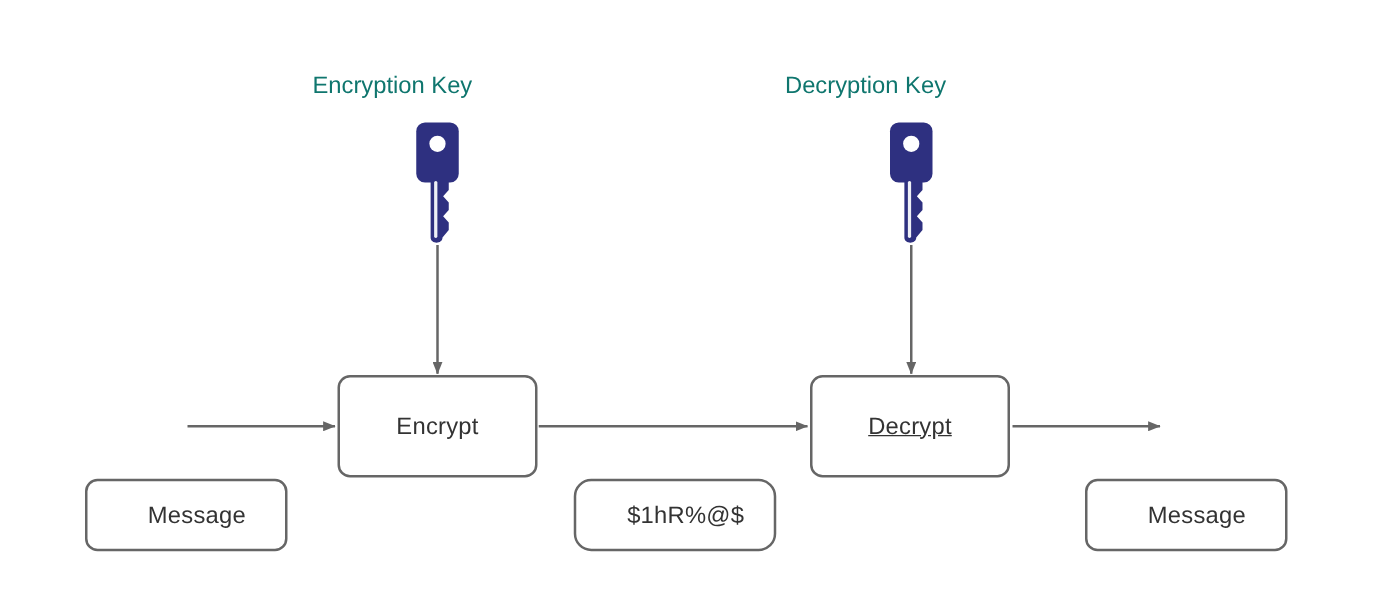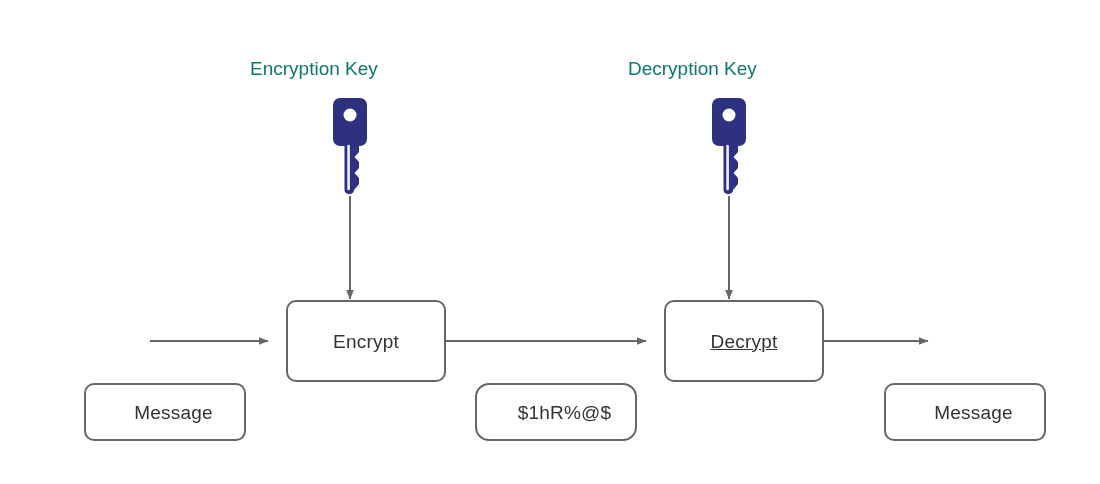--- a/index.html
+++ b/index.html
@@ -35,21 +35,20 @@
     border: 2px solid #666666;
     border-radius: 10px;
     display: flex;
     align-items: center;
     justify-content: center;
     color: #333333;
     font-size: 19px;
     line-height: 1;
     letter-spacing: 0.2px;
     white-space: nowrap;
-    margin-left: 16px;
   }
   .node-process {
     width: 160px;
     height: 82px;
   }
   .node-data {
     width: 162px;
     height: 58px;
     padding-left: 17px;
   }

